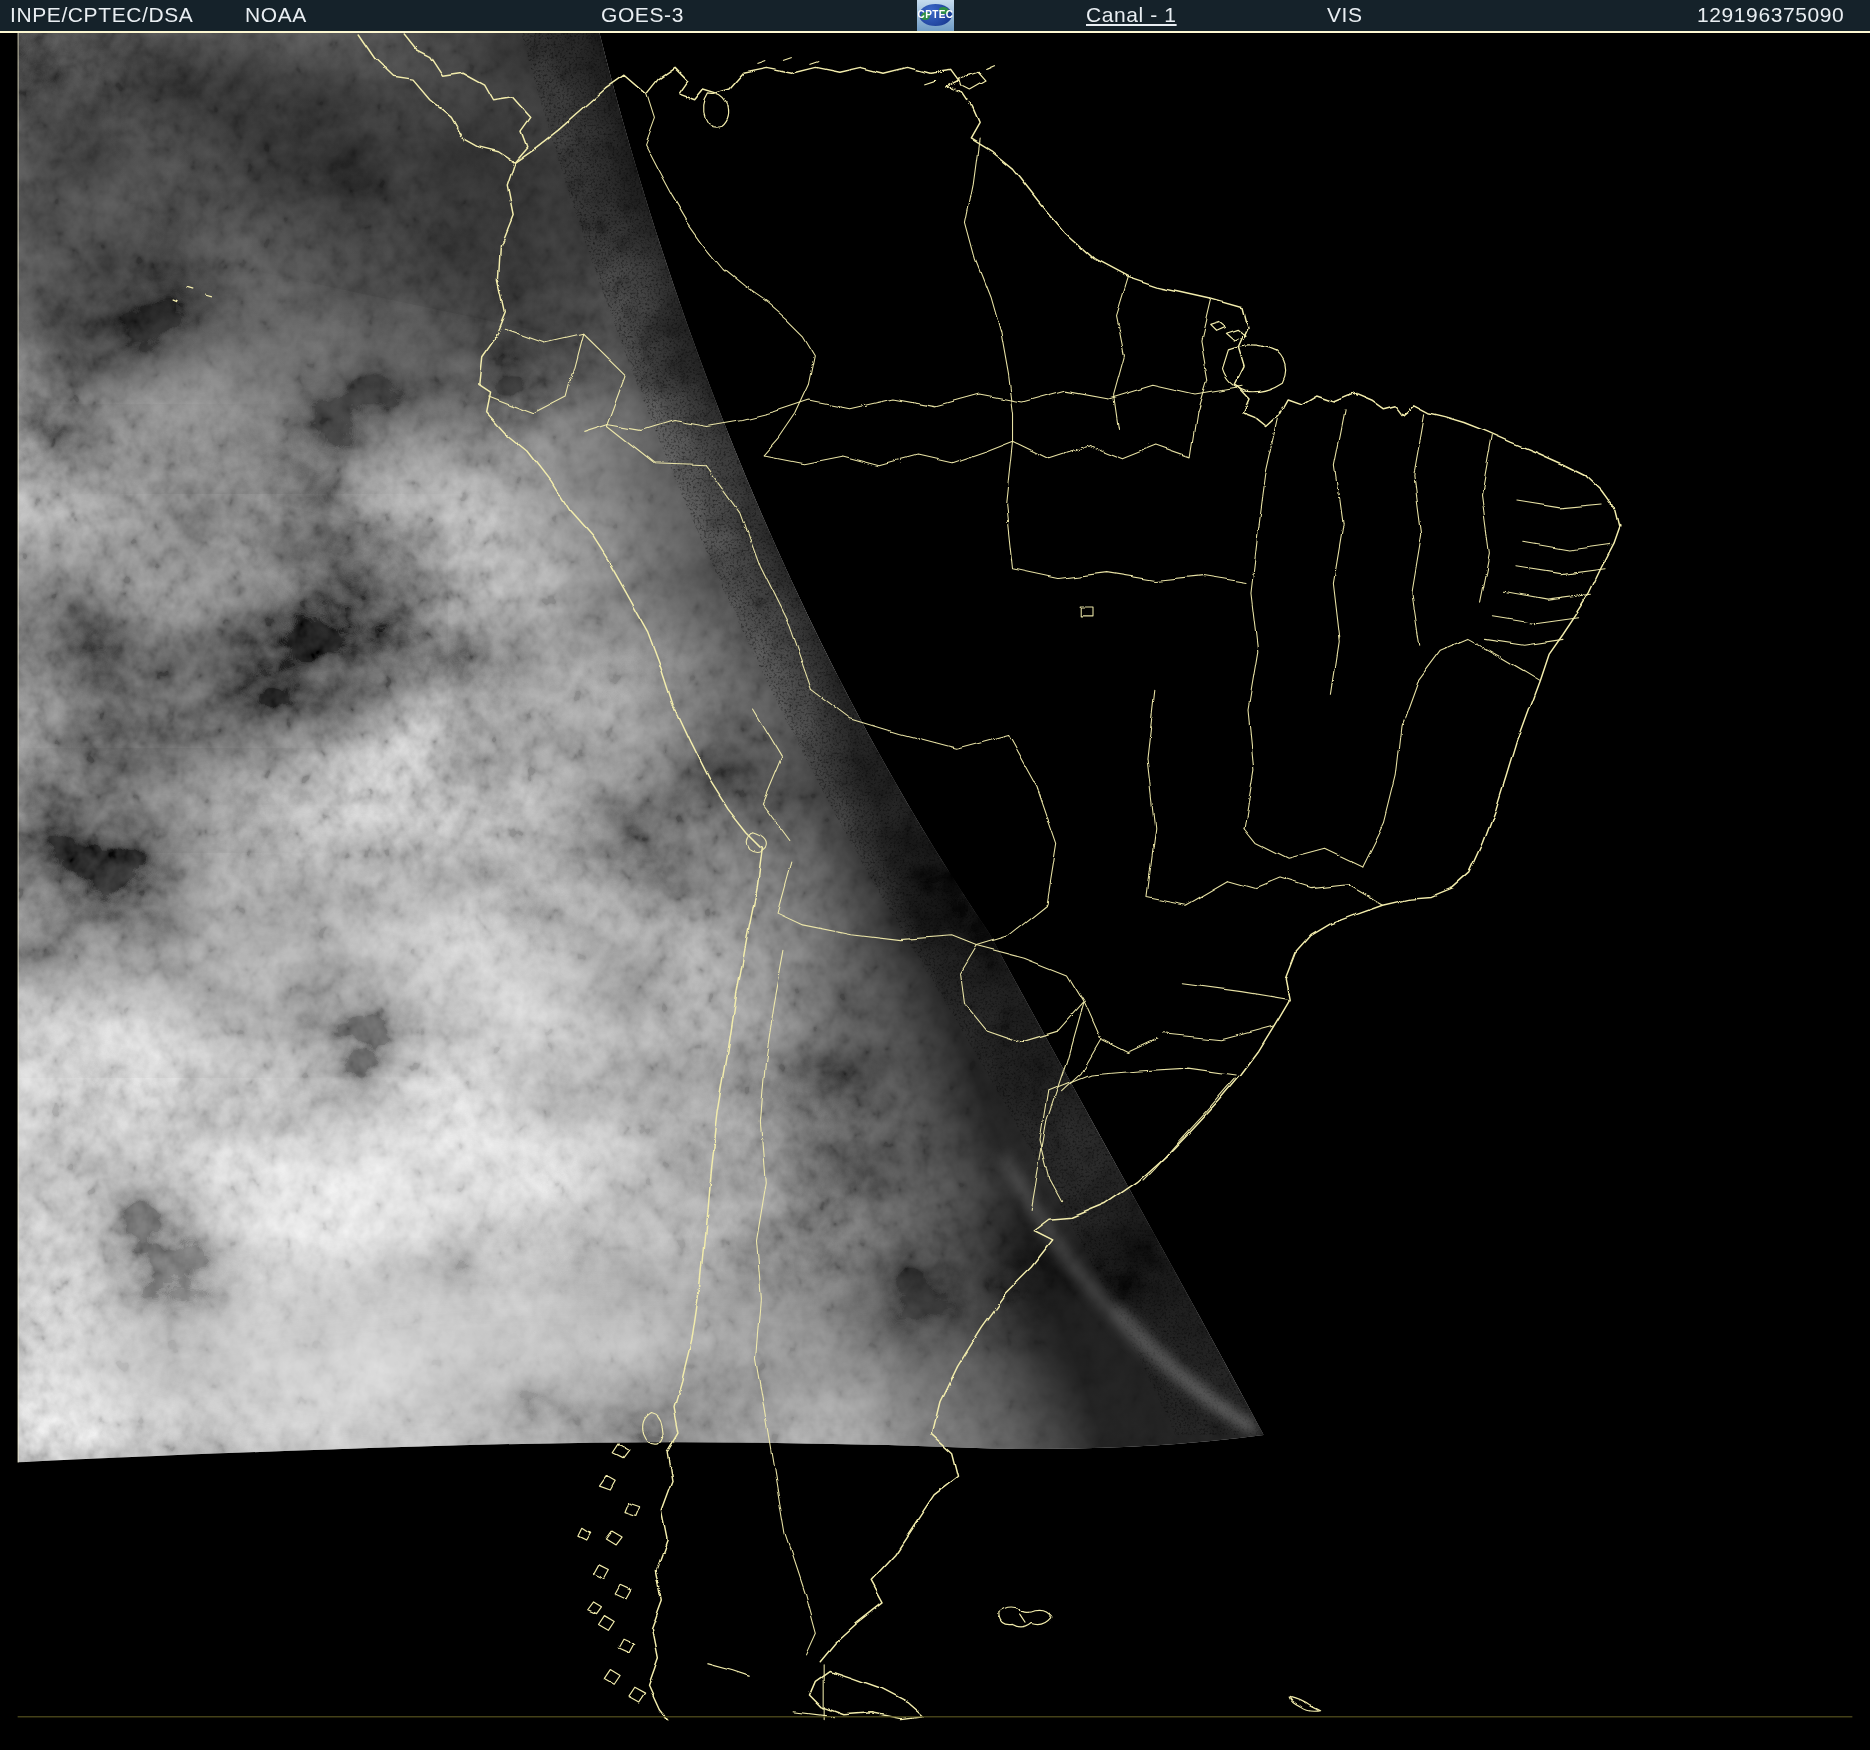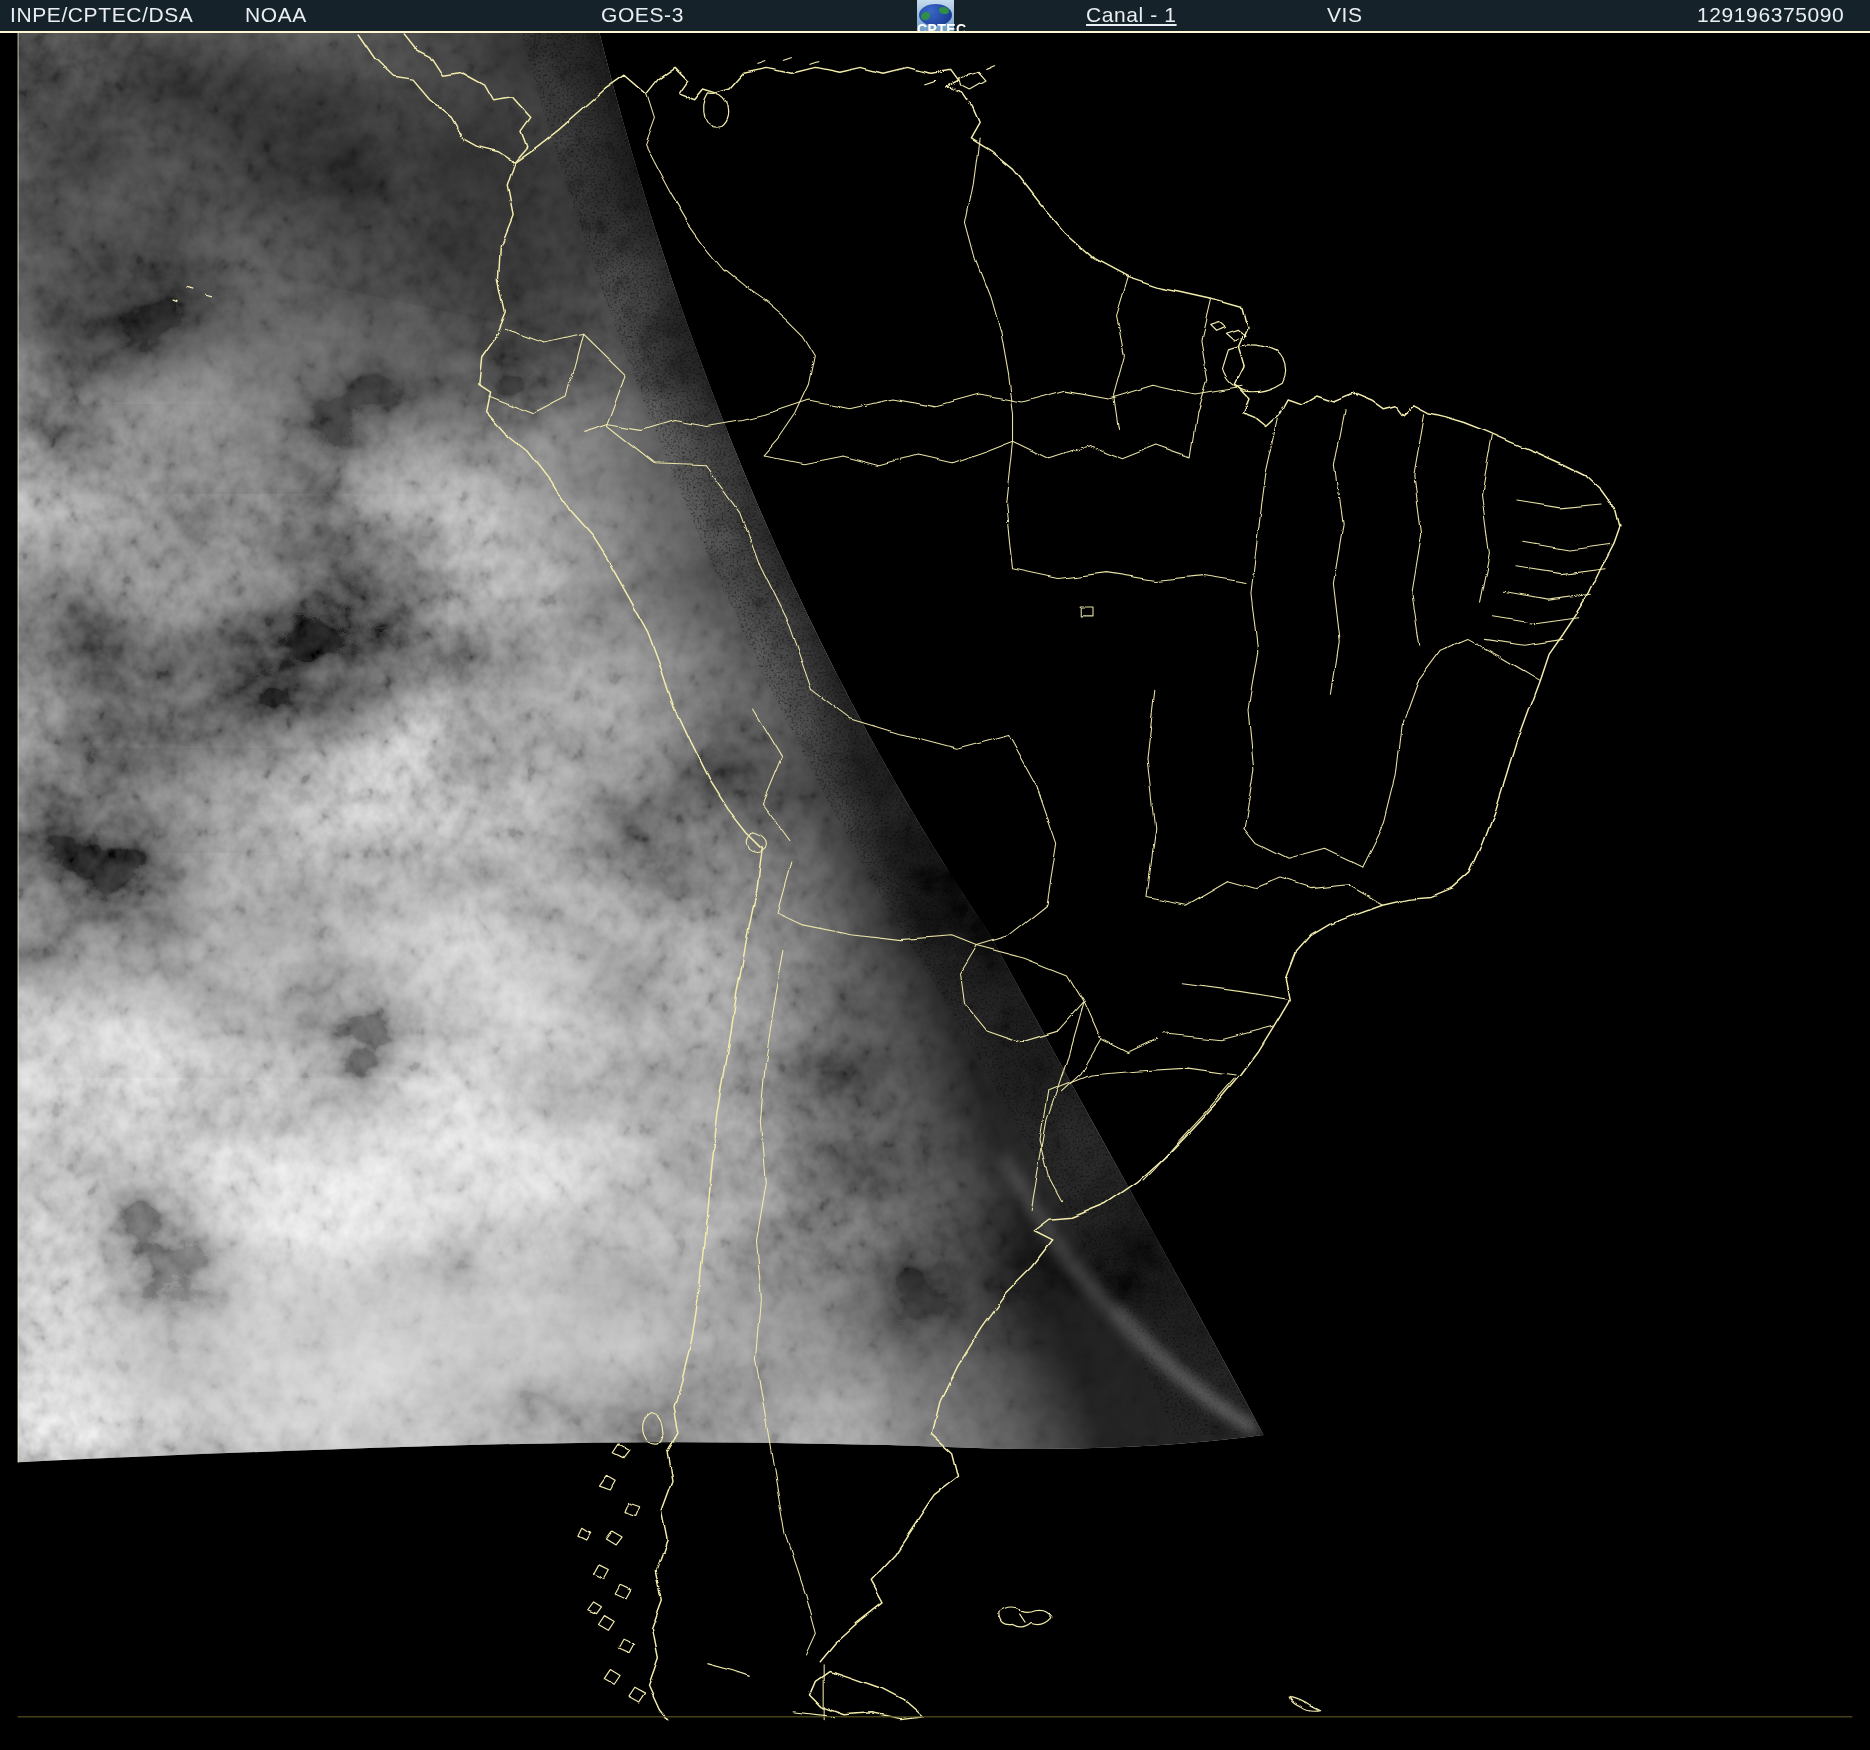--- a/index.html
+++ b/index.html
@@ -18,21 +18,21 @@
            background:var(--divider,#fdf8d2);}
   .logo{position:absolute;left:917px;top:0;width:37px;height:31px;
         background:linear-gradient(180deg,var(--logo-bg-top,#c6dcee),var(--logo-bg-bottom,#6f9cc6));}
   .logo .globe{position:absolute;left:2px;top:4px;width:33px;height:22px;border-radius:50%;
         background:radial-gradient(circle at 35% 30%,#3c68c8,var(--logo-globe,#1c3e97) 75%);}
   .logo .land1{position:absolute;left:4px;top:12px;width:9px;height:8px;border-radius:60% 40% 55% 45%;
         background:var(--logo-land,#2f9240);opacity:.95;}
   .logo .land2{position:absolute;left:22px;top:7px;width:10px;height:7px;border-radius:45% 60% 40% 55%;
         background:var(--logo-land,#2f9240);opacity:.95;}
   .logo .logo-txt{position:absolute;left:0;top:9px;width:37px;text-align:center;
-        font-size:14px;font-weight:bold;color:var(--logo-text-color,#fff);letter-spacing:.4px;margin-top:12px;}
+        font-size:10px;font-weight:bold;color:var(--logo-text-color,#fff);letter-spacing:.4px;}
   .imgarea{position:absolute;left:0;top:33px;width:1870px;height:1717px;background:var(--night-bg,#000);}
   svg{display:block;}
   .coast{fill:none;stroke:var(--map-line,#f2ecac);stroke-width:1.5;stroke-linejoin:round;stroke-linecap:round;}
   .b{fill:none;stroke:var(--map-line,#f2ecac);stroke-width:1.1;stroke-linejoin:round;stroke-linecap:round;opacity:.95;}
   .isl{fill:none;stroke:var(--map-line,#f2ecac);stroke-width:1.2;stroke-linejoin:round;}
 </style>
 </head>
 <body>
 
 <div class="header">

